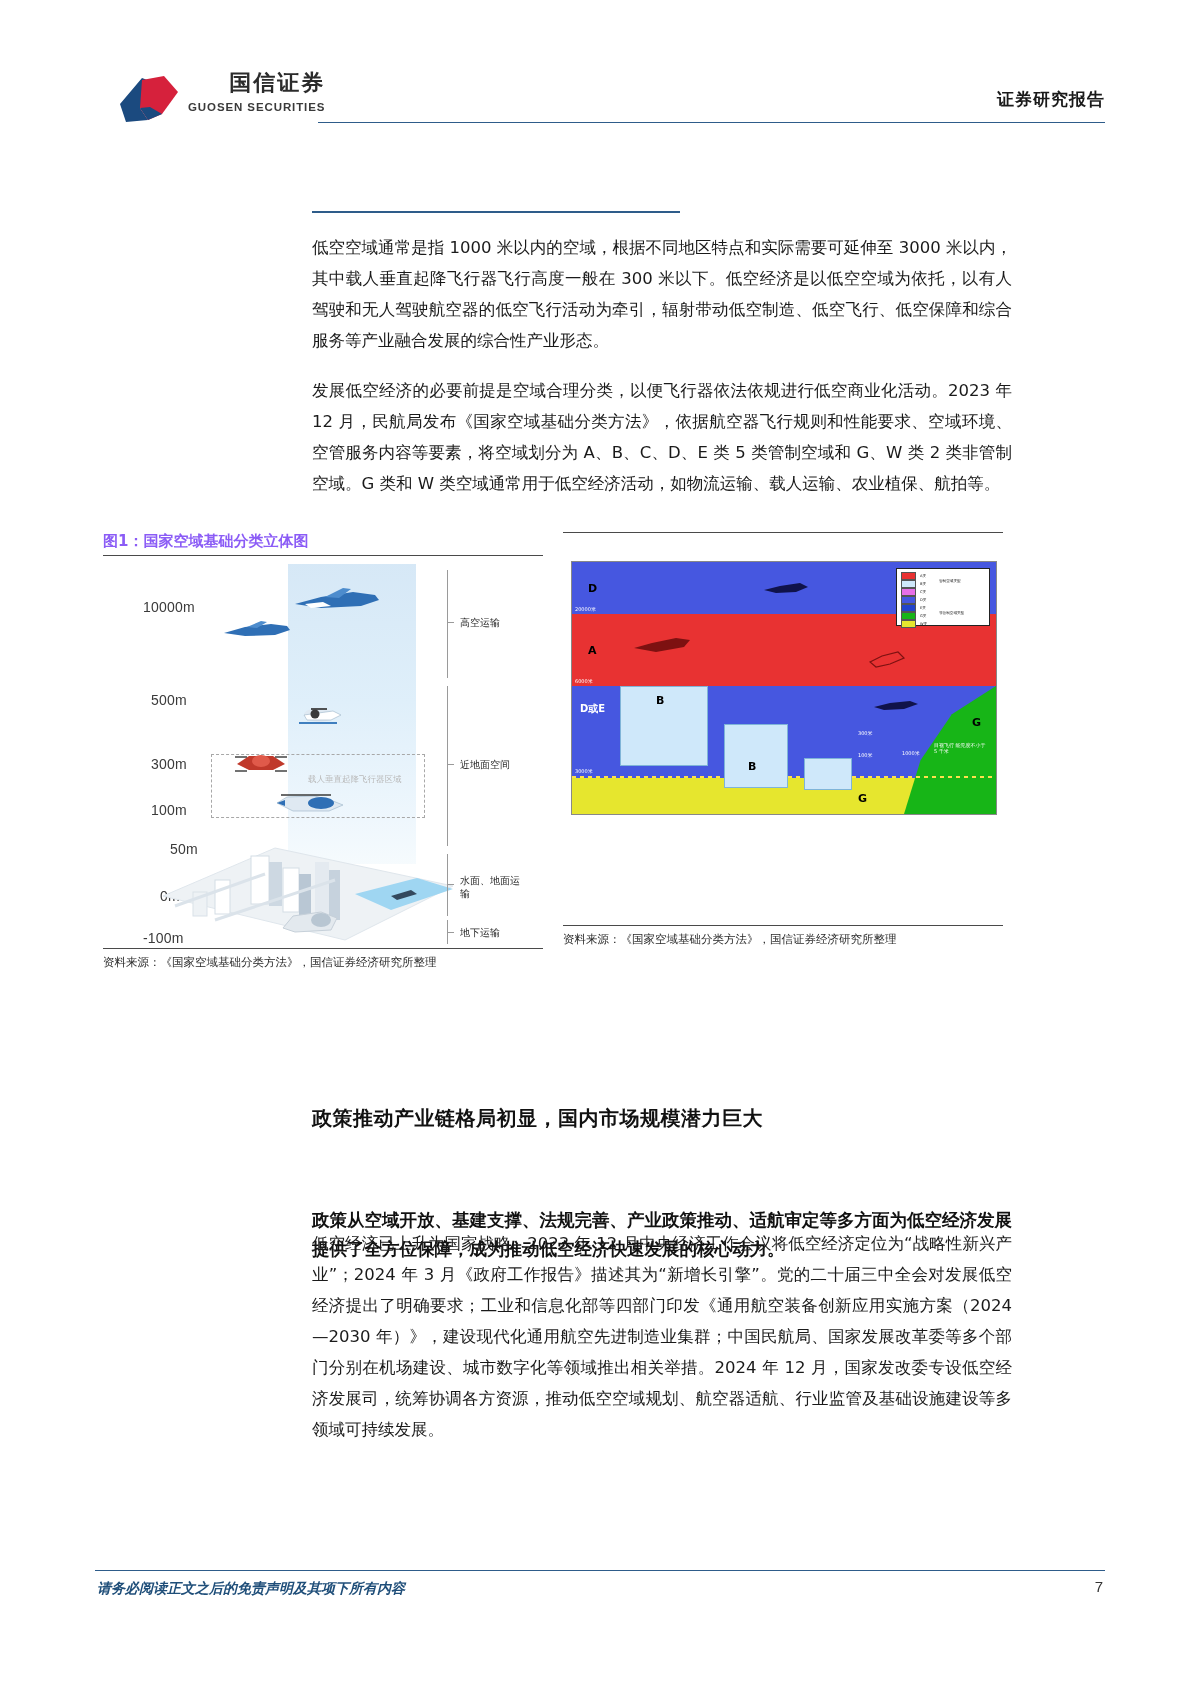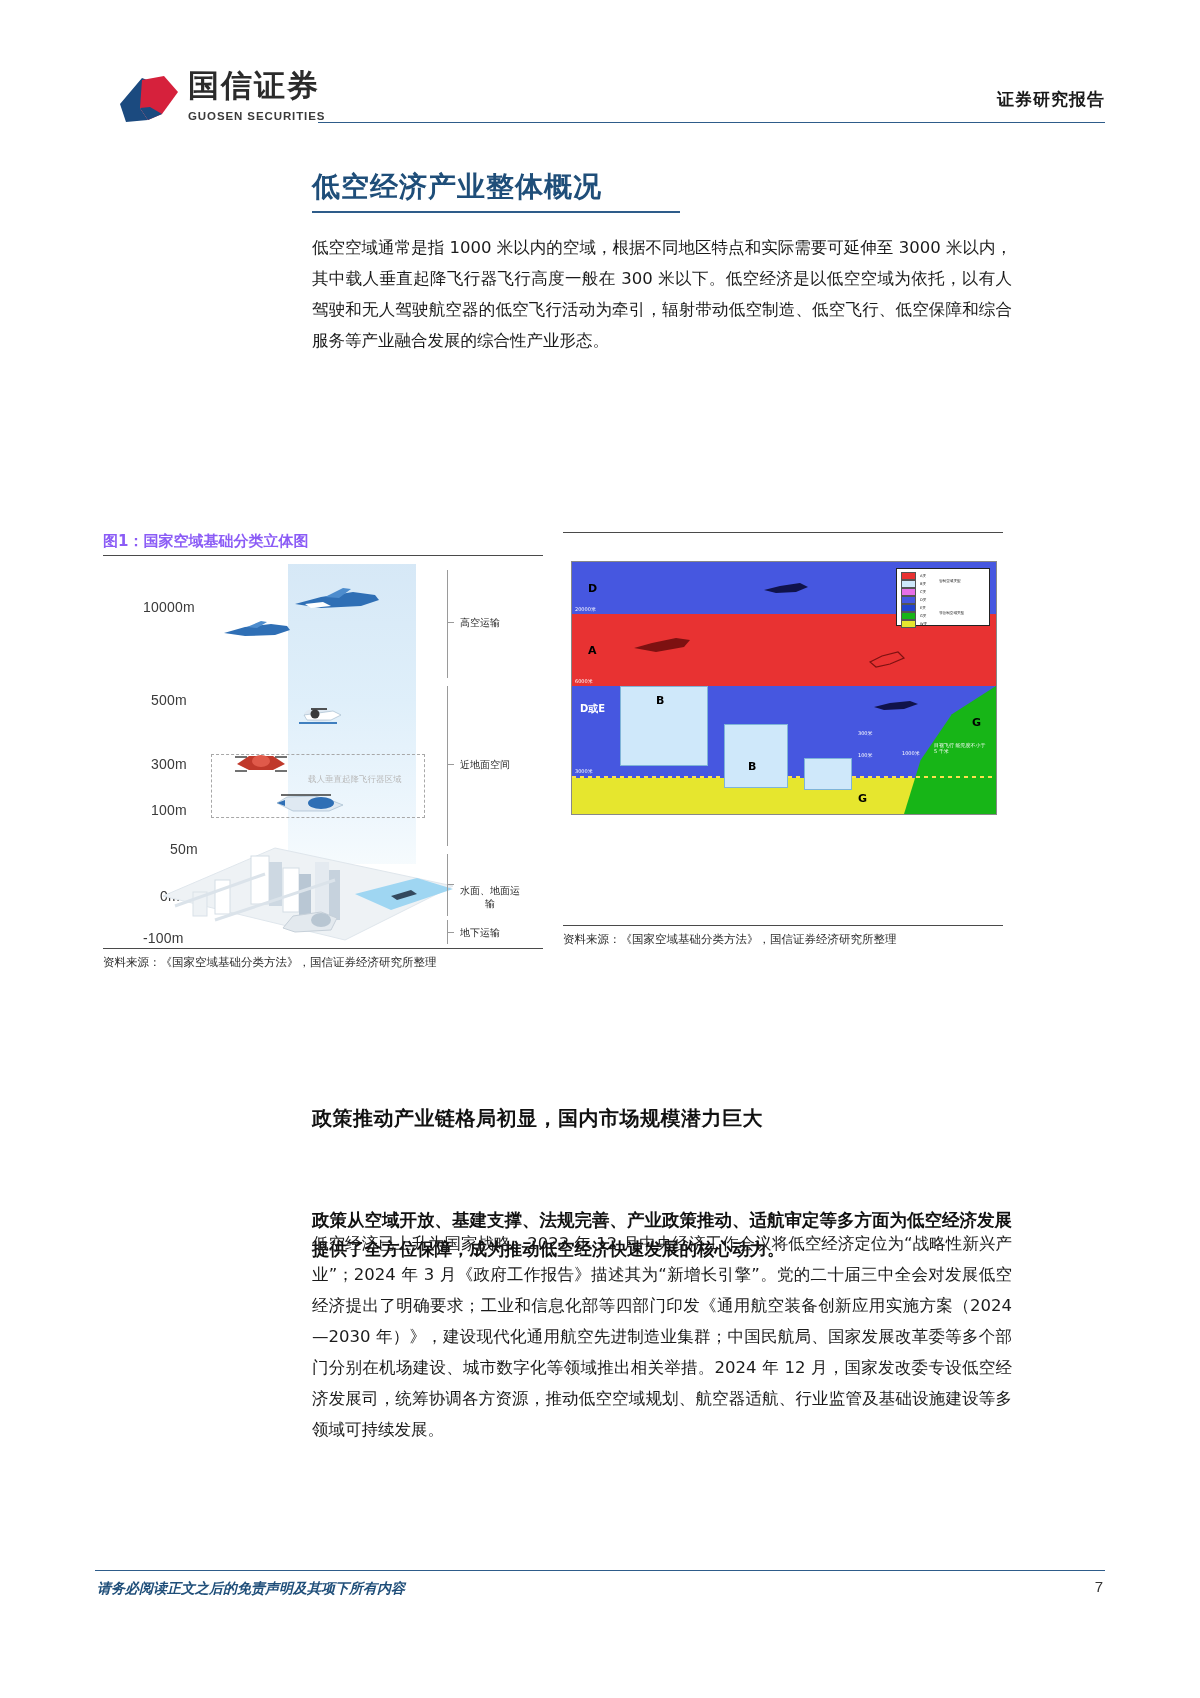--- a/index.html
+++ b/index.html
@@ -20,22 +20,22 @@
   .logo-wrap{
     position:absolute;left:118px;top:72px;
     display:flex;align-items:flex-start;
   }
   .logo-mark{
     width:62px;height:55px;position:relative;margin-right:8px;margin-top:2px;
   }
   .logo-mark svg{display:block;}
   .logo-text{display:flex;flex-direction:column;line-height:1;}
   .logo-cn{
-    font-family:Liberation Mono, monospace;
-    font-size:31px;font-weight:700;color:#2b2b2b;letter-spacing:2px;
+    font-family:Liberation Sans, sans-serif;
+    font-size:22px;font-weight:700;color:#2b2b2b;letter-spacing:2px;text-align:right;
   }
   .logo-en{
     font-size:11.5px;font-weight:700;color:#3a3a3a;letter-spacing:0.9px;
     margin-top:8px;
   }
   .header-right{
     position:absolute;right:95px;top:88px;
     font-size:17px;font-weight:700;color:#1a1a1a;letter-spacing:1px;
   }
   .header-rule{
@@ -199,24 +199,24 @@
       </div>
       <div class="logo-text">
         <div class="logo-cn">国信证券</div>
         <div class="logo-en">GUOSEN SECURITIES</div>
       </div>
     </div>
     <div class="header-right">证券研究报告</div>
     <div class="header-rule"></div>
   </div>
 
-  <div class="section-title">低空经济产业整体概况</div>
   <div class="title-underline"></div>
 
   <div class="para" id="para1">低空空域通常是指 1000 米以内的空域，根据不同地区特点和实际需要可延伸至 3000 米以内，其中载人垂直起降飞行器飞行高度一般在 300 米以下。低空经济是以低空空域为依托，以有人驾驶和无人驾驶航空器的低空飞行活动为牵引，辐射带动低空制造、低空飞行、低空保障和综合服务等产业融合发展的综合性产业形态。</div>
+  <div class="para" id="para2">发展低空经济的必要前提是空域合理分类，以便飞行器依法依规进行低空商业化活动。2023 年 12 月，民航局发布《国家空域基础分类方法》，依据航空器飞行规则和性能要求、空域环境、空管服务内容等要素，将空域划分为 A、B、C、D、E 类 5 类管制空域和 G、W 类 2 类非管制空域。G 类和 W 类空域通常用于低空经济活动，如物流运输、载人运输、农业植保、航拍等。</div>
 
   <div class="fig" id="fig1">
     <div class="fig-cap">图1：国家空域基础分类立体图</div>
     <div class="fig-rule-top"></div>
     <div class="fig-body">
       <div class="f1">
         <div class="f1-beam"></div>
 
         <div class="f1-alt" style="left:40px;top:43px;">10000m</div>
         <div class="f1-alt" style="left:48px;top:136px;">500m</div>
@@ -280,21 +280,21 @@
         <div class="f1-brace" style="left:344px;top:14px;height:108px;"></div>
         <div class="f1-tick" style="left:344px;top:66px;"></div>
         <div class="f1-cat" style="left:357px;top:60px;">高空运输</div>
 
         <div class="f1-brace" style="left:344px;top:130px;height:160px;"></div>
         <div class="f1-tick" style="left:344px;top:208px;"></div>
         <div class="f1-cat" style="left:357px;top:202px;">近地面空间</div>
 
         <div class="f1-brace" style="left:344px;top:298px;height:62px;"></div>
         <div class="f1-tick" style="left:344px;top:328px;"></div>
-        <div class="f1-cat" style="left:357px;top:328px;width:60px;text-align:center;">水面、地面运输</div>
+        <div class="f1-cat" style="left:357px;top:318px;width:60px;">水面、地面运输</div>
 
         <div class="f1-brace" style="left:344px;top:364px;height:24px;"></div>
         <div class="f1-tick" style="left:344px;top:376px;"></div>
         <div class="f1-cat" style="left:357px;top:370px;">地下运输</div>
       </div>
     </div>
     <div class="fig-rule-bot"></div>
     <div class="fig-src">资料来源：《国家空域基础分类方法》，国信证券经济研究所整理</div>
   </div>
 

